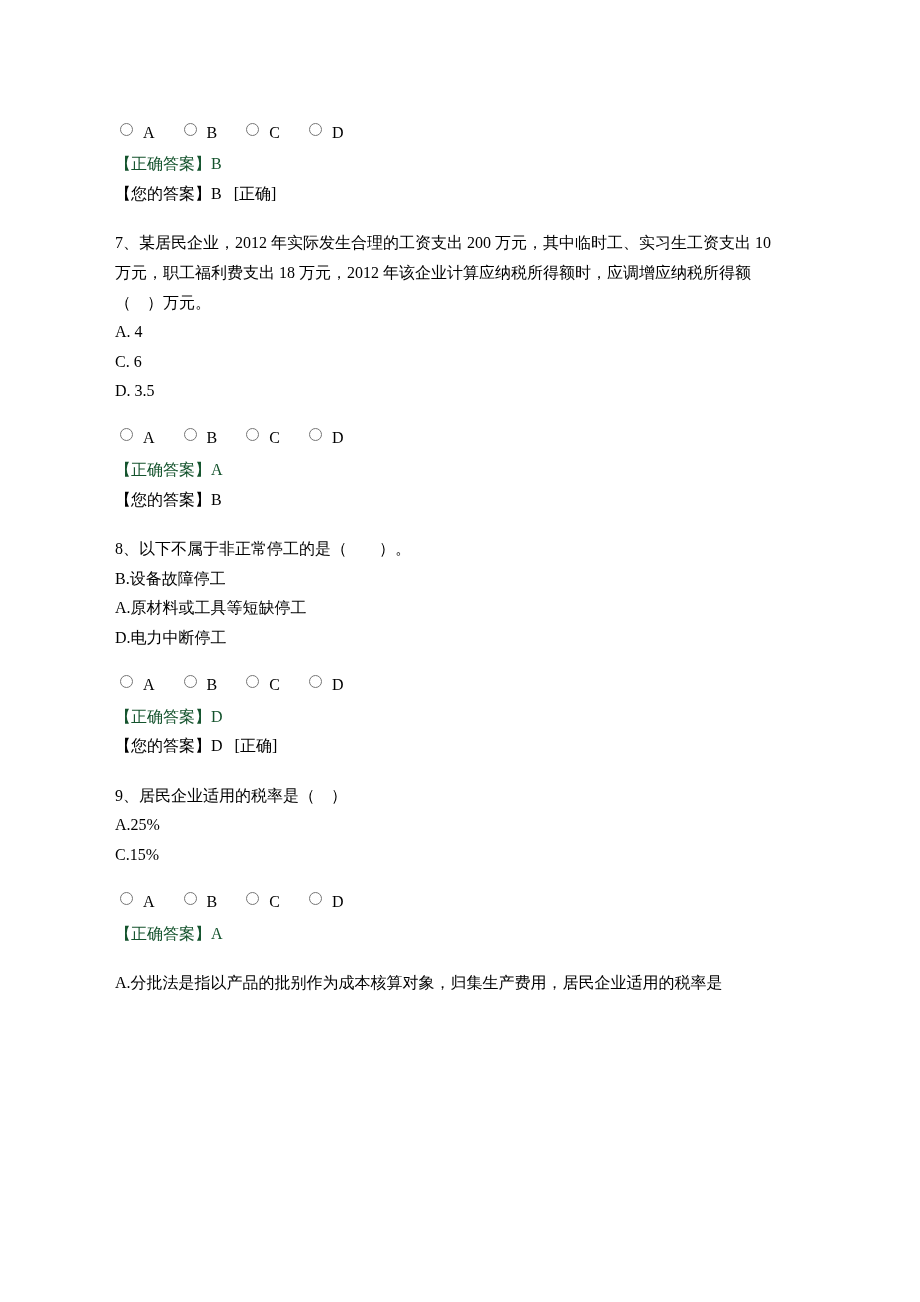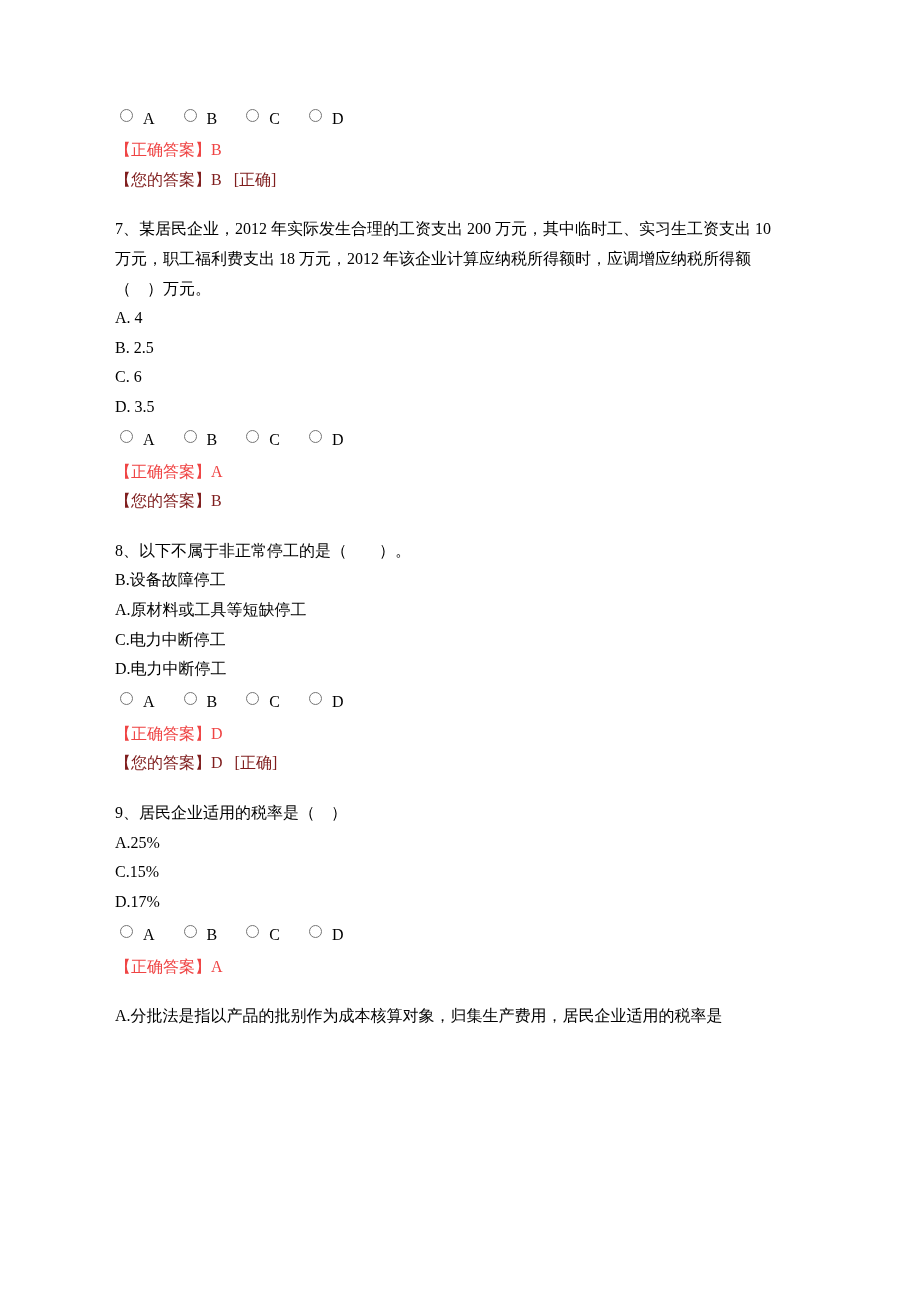--- a/index.html
+++ b/index.html
@@ -12,41 +12,41 @@
     font-family: "SimSun", "Songti SC", "Times New Roman", serif;
     font-size: 16px;
     color: #000000;
     line-height: 1.85;
     padding: 100px 0 0 115px;
     box-sizing: border-box;
     width: 920px;
     overflow: hidden;
   }
   .radio-row {
-    margin-top: 2px;
+    margin-top: 16px;
     margin-bottom: 2px;
   }
   .radio-item {
     display: inline-block;
     margin-right: 20px;
     vertical-align: middle;
   }
   .radio-item input[type=radio] {
     vertical-align: 2px;
     margin-right: 10px;
   }
   .radio-item .letter {
     font-family: "Times New Roman", serif;
     font-size: 16px;
   }
   .correct-answer {
-    color: #ef4444;
+    color: #14532d;
   }
   .your-answer {
-    color: #7f1d1d;
+    color: #000000;
   }
   .block {
     margin-bottom: 20px;
   }
   .qline, .optline {
     white-space: nowrap;
   }
 </style>
 </head>
 <body>
@@ -60,54 +60,51 @@
   </div>
   <div class="correct-answer"><span>【正确答案】</span><span>B</span></div>
   <div class="your-answer"><span>【您的答案】</span><span>B</span>&nbsp;&nbsp;&nbsp;<span>[正确]</span></div>
 </div>
 
 <div class="block">
   <div class="qline">7、某居民企业，2012 年实际发生合理的工资支出 200 万元，其中临时工、实习生工资支出 10</div>
   <div class="qline">万元，职工福利费支出 18 万元，2012 年该企业计算应纳税所得额时，应调增应纳税所得额</div>
   <div class="qline">（　）万元。</div>
   <div class="optline">A. 4</div>
-  <div class="optline">B. 2.5</div>
   <div class="optline">C. 6</div>
   <div class="optline">D. 3.5</div>
   <div class="radio-row">
     <span class="radio-item"><input type="radio" name="q7" style=""><span class="letter">A</span></span>
     <span class="radio-item"><input type="radio" name="q7" style=""><span class="letter">B</span></span>
     <span class="radio-item"><input type="radio" name="q7" style=""><span class="letter">C</span></span>
     <span class="radio-item"><input type="radio" name="q7" style=""><span class="letter">D</span></span>
   </div>
   <div class="correct-answer"><span>【正确答案】</span><span>A</span></div>
   <div class="your-answer"><span>【您的答案】</span><span>B</span></div>
 </div>
 
 <div class="block">
   <div class="qline">8、以下不属于非正常停工的是（　　）。</div>
   <div class="optline">B.设备故障停工</div>
   <div class="optline">A.原材料或工具等短缺停工</div>
-  <div class="optline">C.电力中断停工</div>
   <div class="optline">D.电力中断停工</div>
   <div class="radio-row">
     <span class="radio-item"><input type="radio" name="q8" style=""><span class="letter">A</span></span>
     <span class="radio-item"><input type="radio" name="q8" style=""><span class="letter">B</span></span>
     <span class="radio-item"><input type="radio" name="q8" style=""><span class="letter">C</span></span>
     <span class="radio-item"><input type="radio" name="q8" style=""><span class="letter">D</span></span>
   </div>
   <div class="correct-answer"><span>【正确答案】</span><span>D</span></div>
   <div class="your-answer"><span>【您的答案】</span><span>D</span>&nbsp;&nbsp;&nbsp;<span>[正确]</span></div>
 </div>
 
 <div class="block">
   <div class="qline">9、居民企业适用的税率是（　）</div>
   <div class="optline">A.25%</div>
   <div class="optline">C.15%</div>
-  <div class="optline">D.17%</div>
   <div class="radio-row">
     <span class="radio-item"><input type="radio" name="q9" style=""><span class="letter">A</span></span>
     <span class="radio-item"><input type="radio" name="q9" style=""><span class="letter">B</span></span>
     <span class="radio-item"><input type="radio" name="q9" style=""><span class="letter">C</span></span>
     <span class="radio-item"><input type="radio" name="q9" style=""><span class="letter">D</span></span>
   </div>
   <div class="correct-answer"><span>【正确答案】</span><span>A</span></div>
 </div>
 
 <div class="block">

